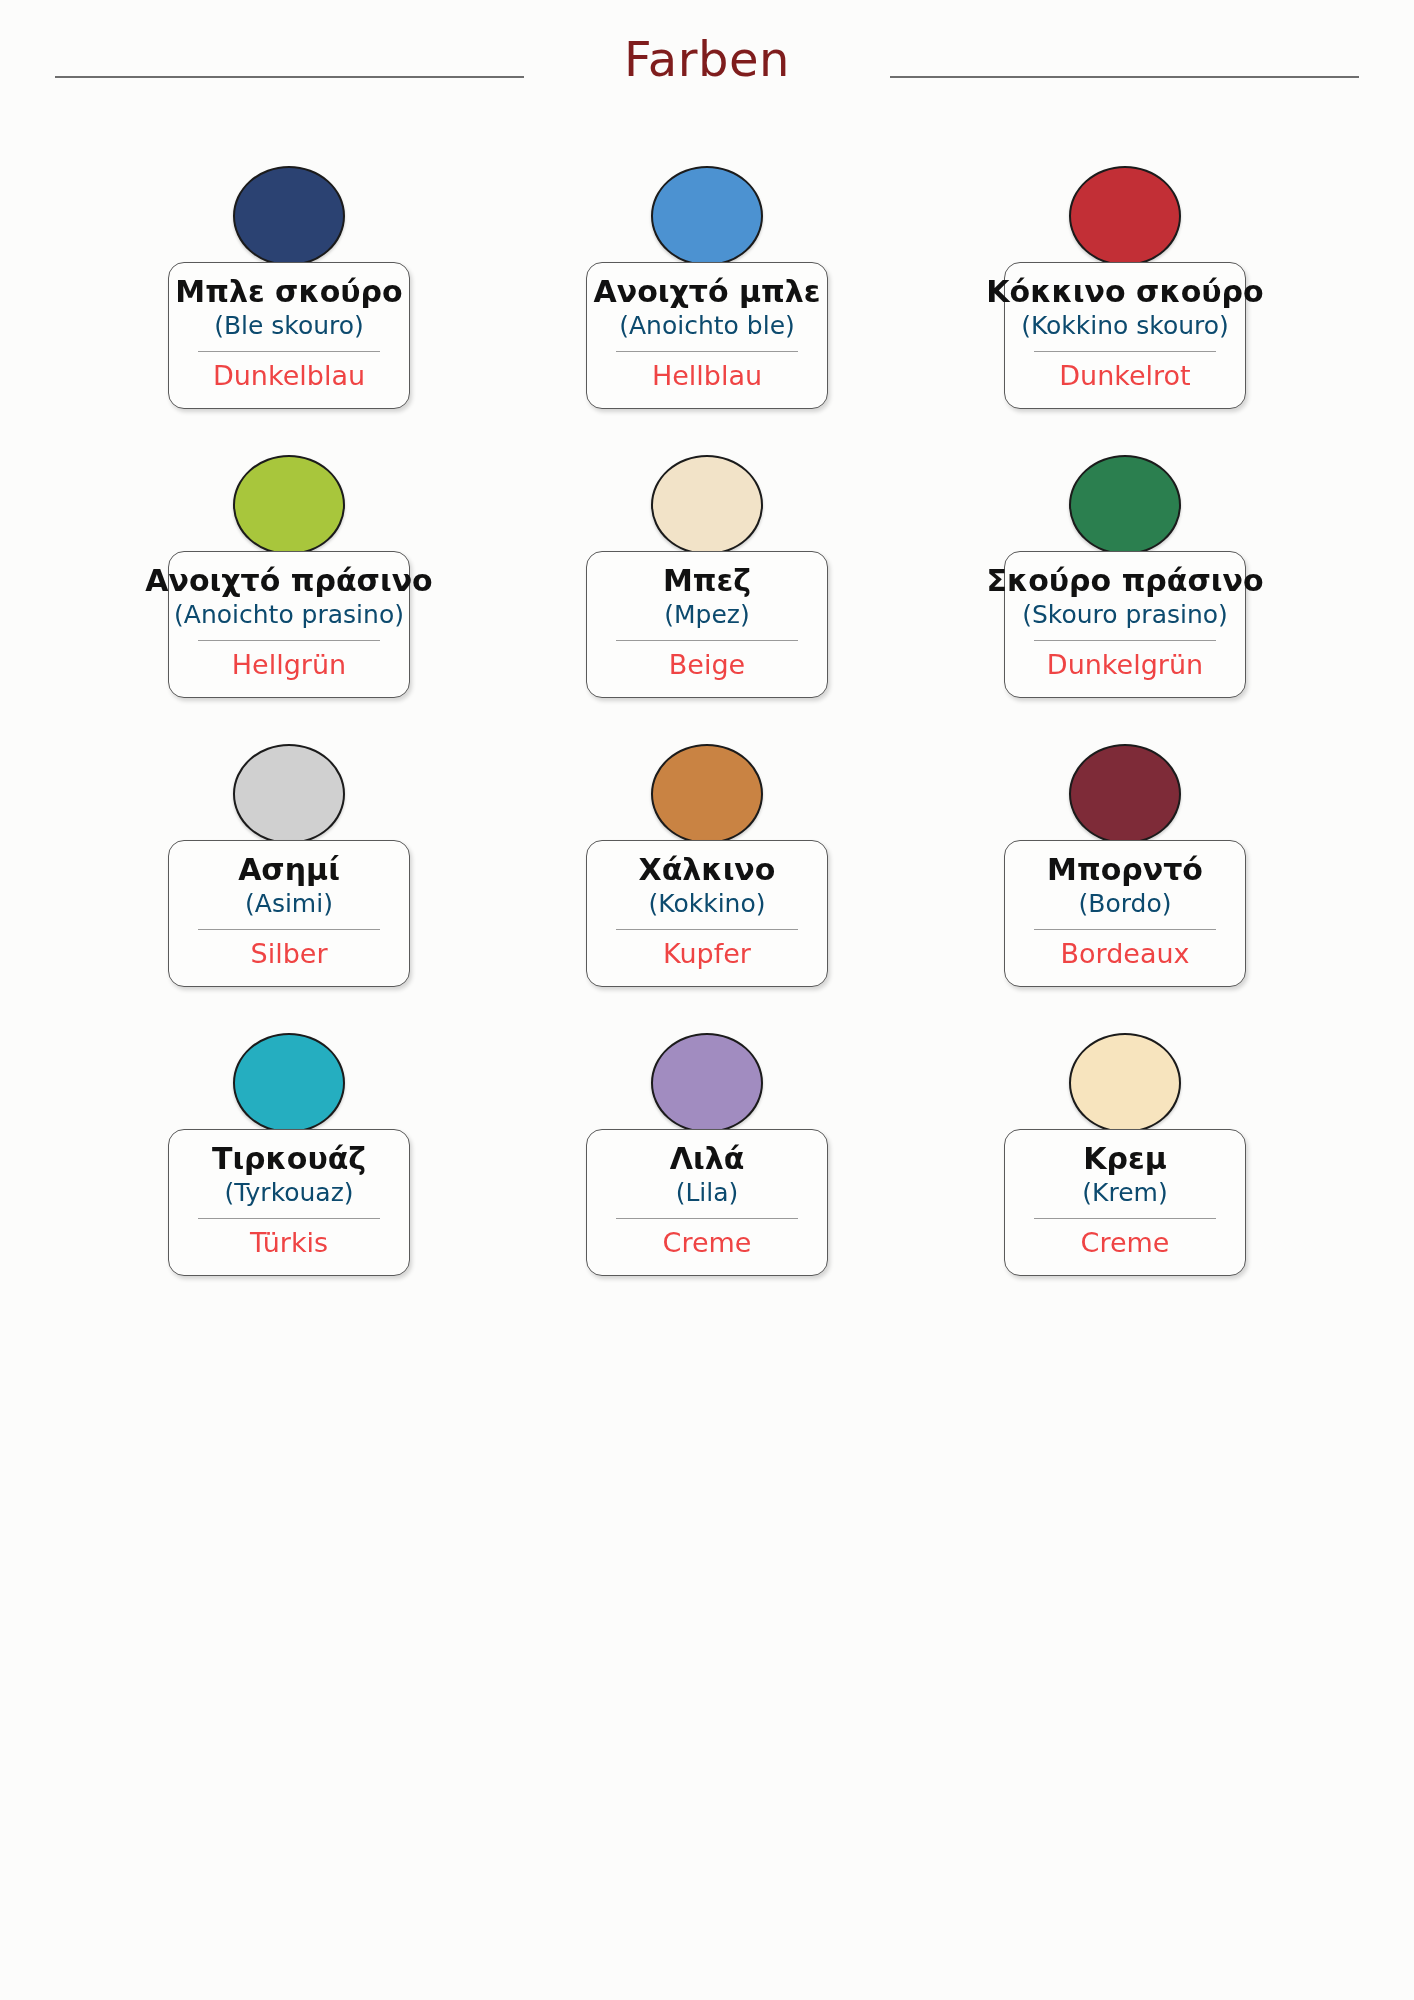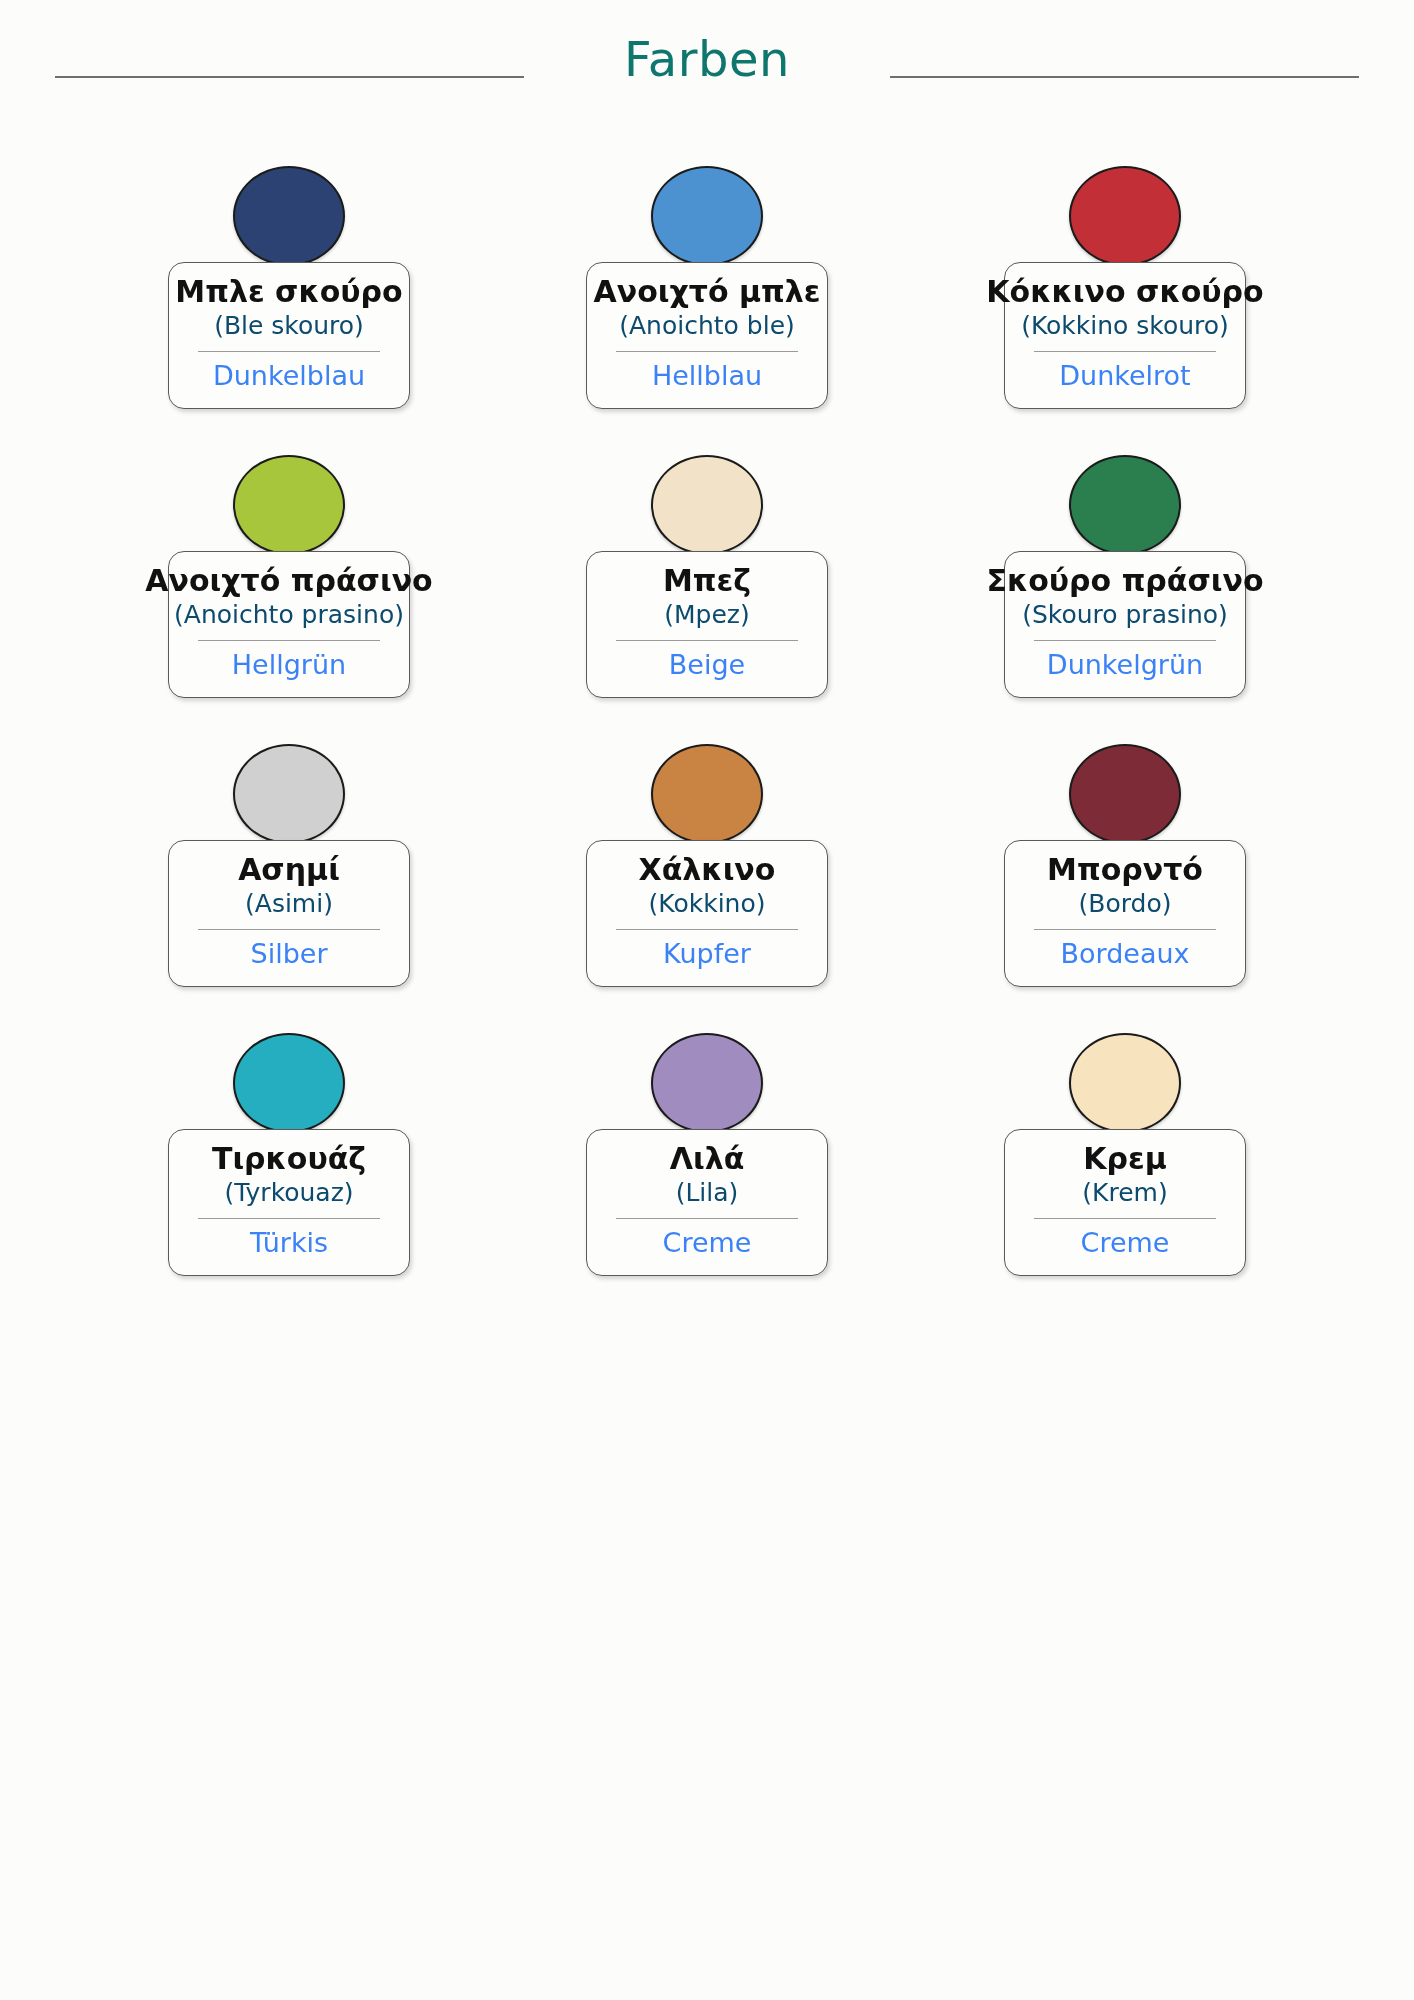--- a/index.html
+++ b/index.html
@@ -35,21 +35,21 @@
     position: relative;
     top: 18px;
   }
   .rule.left  { margin-right: 100px; }
   .rule.right { margin-left: 100px; }
 
   .page-title {
     font-family: "DejaVu Sans", sans-serif;
     font-size: 48px;
     font-weight: 400;
-    color: #0f766e;
+    color: #7f1d1d;
     letter-spacing: 0.5px;
     white-space: nowrap;
     line-height: 1;
   }
 
   
   .grid {
     margin-top: 48px;
     display: grid;
     grid-template-columns: repeat(3, 1fr);
@@ -112,21 +112,21 @@
     width: 86%;
     height: 0;
     border-top: 1.4px solid #9a9a9a;
     margin: 10px 0 8px 0;
   }
 
   .german {
     font-family: "DejaVu Sans", sans-serif;
     font-size: 27px;
     font-weight: 400;
-    color: #3b82f6;
+    color: #ef4444;
     line-height: 1.2;
     text-align: center;
     white-space: nowrap;
   }
 </style>
 </head>
 <body>
 
 <div class="page">
 

